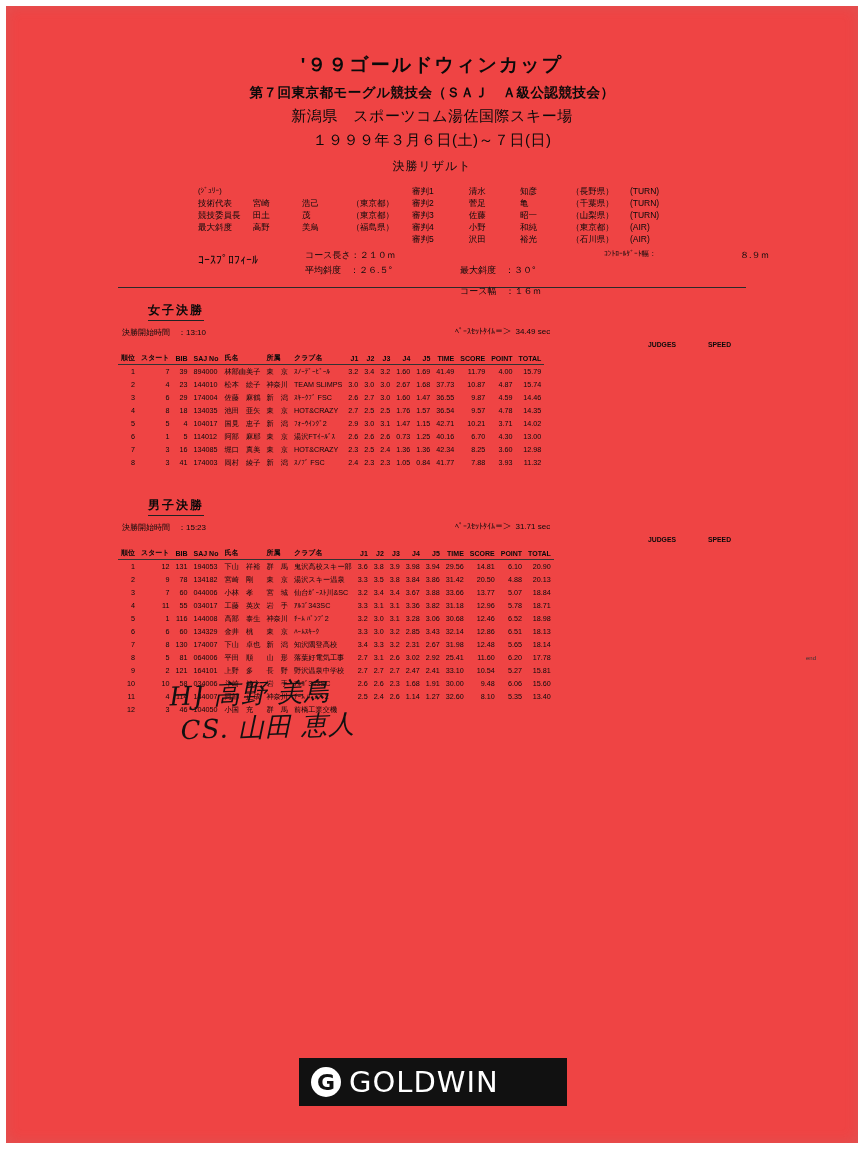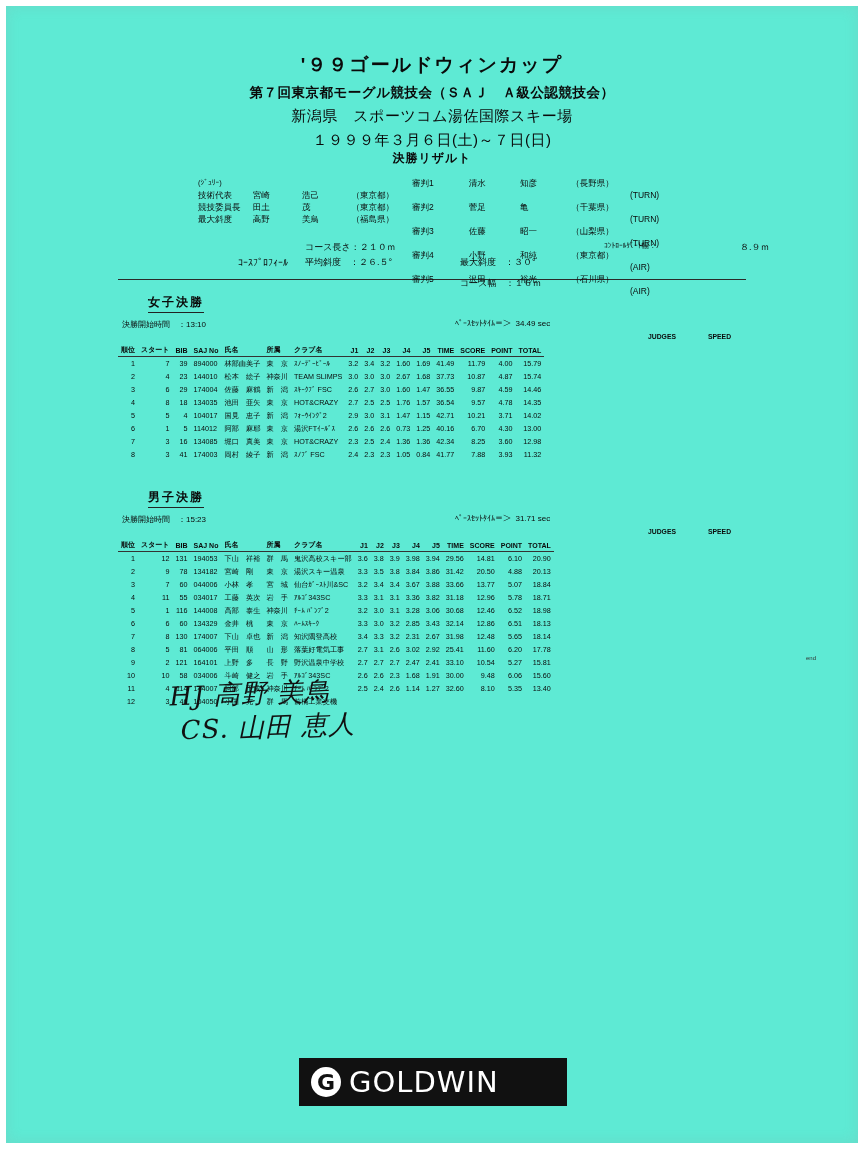--- a/index.html
+++ b/index.html
@@ -4,21 +4,21 @@
 <style>
   html, body {
     margin: 0;
     padding: 0;
     background: #b9b9b9;
   }
   .page {
     position: relative;
     width: 864px;
     height: 1149px;
-    background: #5eead4;
+    background: #ef4444;
     margin: 0 auto;
     overflow: hidden;
     font-family: "Liberation Sans", sans-serif;
     color: #0a0a0a;
   }
   
   .scanedge {
     position: absolute;
     inset: 0;
     pointer-events: none;
@@ -40,21 +40,22 @@
     letter-spacing: 0.5px;
   }
   .title-line {
     font-size: 15px;
     font-weight: normal;
     margin-top: 5px;
     letter-spacing: 0.5px;
   }
   .title-result {
     font-size: 12px;
-    font-weight: bold;
+    font-weight: normal;
+    margin-top: 8px;
     letter-spacing: 1px;
   }
 
   
   .jury {
     position: relative;
     margin: 10px 0 0 0;
     height: 62px;
     font-size: 8.5px;
   }
@@ -71,31 +72,31 @@
     width: 260px;
   }
   .jrow {
     display: flex;
     line-height: 12px;
     white-space: nowrap;
   }
   .jrow .lbl { width: 62px; }
   .jrow .nm  { width: 56px; }
   .jrow .pl  { width: 64px; }
-  .jrow .tag { width: 46px; margin-top: 12px; }
+  .jrow .tag { width: 46px; }
   .jury-tag-small { font-size: 7.5px; }
 
   
   .course {
     position: relative;
     height: 34px;
     font-size: 9px;
     margin-top: 2px;
   }
-  .course .c1 { position: absolute; left: 198px; top: 16px; font-size: 10px; margin-left: 40px;}
+  .course .c1 { position: absolute; left: 198px; top: 4px; font-size: 12px;}
   .course .c2 { position: absolute; left: 305px; top: 0; }
   .course .c3 { position: absolute; left: 305px; top: 15px; }
   .course .c4 { position: absolute; left: 460px; top: 0; margin-top: 36px; }
   .course .c5 { position: absolute; left: 460px; top: 15px; }
   .course .c6 { position: absolute; left: 604px; top: 0; font-size: 7.5px;}
   .course .c7 { position: absolute; left: 740px; top: 0; }
 
   .rule {
     border: 0;
     border-top: 1px solid #2a2a2a;

